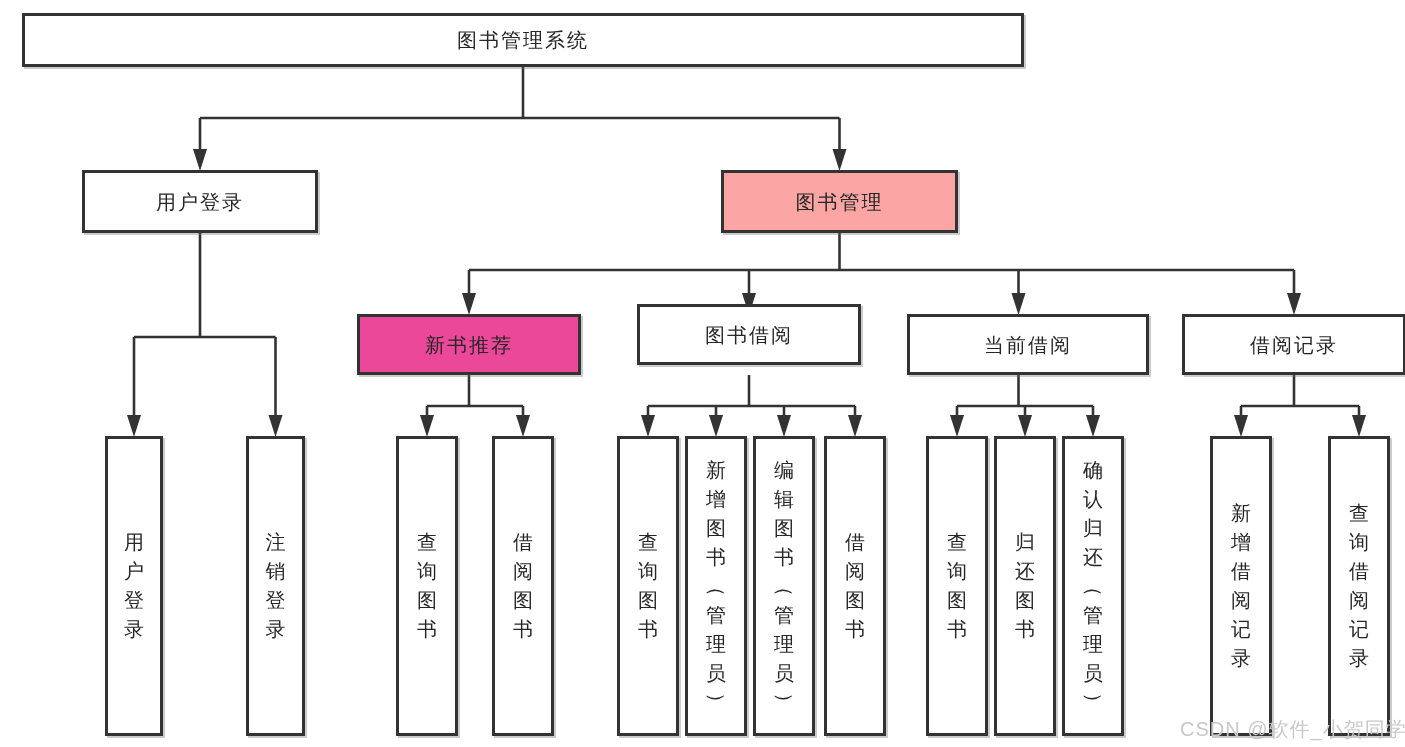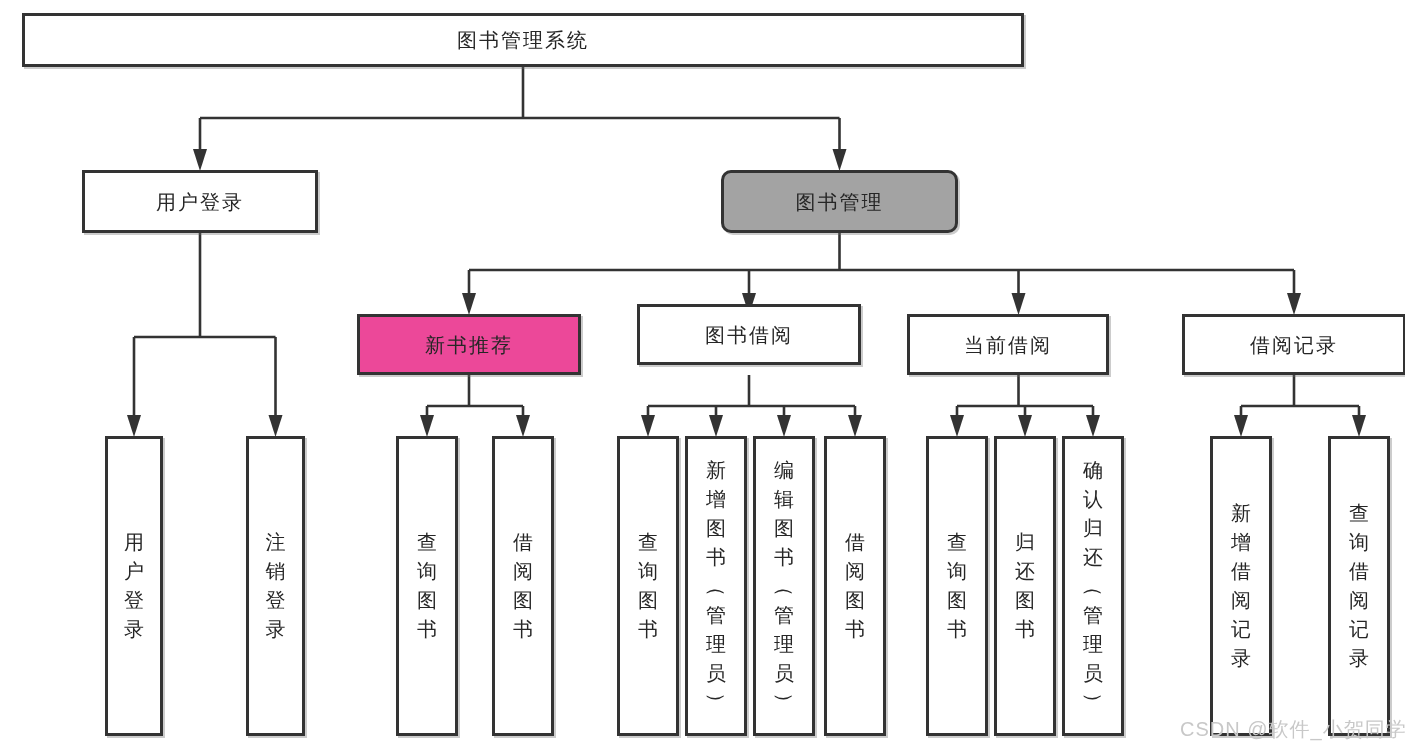--- a/index.html
+++ b/index.html
@@ -128,30 +128,30 @@
       <line x1="1359" y1="406" x2="1359" y2="422" stroke="#333333" stroke-width="2.6"></line>
       <polygon points="1352,415 1366,415 1359,437" fill="#333333"></polygon>
     </svg>
   <div id="diagram">
       <div class="node" style="left: 22px; top: 13px; width: 1002px; height: 54px; border-color: rgb(51, 51, 51); background: rgb(255, 255, 255);">
         <div class="label" style="color: rgb(38, 38, 38);">图书管理系统</div>
       </div>
       <div class="node" style="left: 82px; top: 170px; width: 236px; height: 63px; border-color: rgb(51, 51, 51); background: rgb(255, 255, 255);">
         <div class="label" style="color: rgb(38, 38, 38);">用户登录</div>
       </div>
-      <div class="node" style="left: 721px; top: 170px; width: 237px; height: 63px; border-color: rgb(51, 51, 51); background: #a3a3a3; border-radius: 10px;">
+      <div class="node" style="left: 721px; top: 170px; width: 237px; height: 63px; border-color: rgb(51, 51, 51); background: #fca5a5;">
         <div class="label" style="color: rgb(38, 38, 38);">图书管理</div>
       </div>
       <div class="node" style="left: 357px; top: 314px; width: 224px; height: 61px; border-color: rgb(51, 51, 51); background: #ec4899;">
         <div class="label" style="color: rgb(38, 38, 38);">新书推荐</div>
       </div>
       <div class="node" style="left: 637px; top: 304px; width: 224px; height: 61px; border-color: rgb(51, 51, 51); background: rgb(255, 255, 255);">
         <div class="label" style="color: rgb(38, 38, 38);">图书借阅</div>
       </div>
-      <div class="node" style="left: 907px; top: 314px; width: 202px; height: 61px; border-color: rgb(51, 51, 51); background: rgb(255, 255, 255);">
+      <div class="node" style="left: 907px; top: 314px; width: 242px; height: 61px; border-color: rgb(51, 51, 51); background: rgb(255, 255, 255);">
         <div class="label" style="color: rgb(38, 38, 38);">当前借阅</div>
       </div>
       <div class="node" style="left: 1182px; top: 314px; width: 224px; height: 61px; border-color: rgb(51, 51, 51); background: rgb(255, 255, 255); justify-content: center;">
         <div class="label" style="color: rgb(38, 38, 38);">借阅记录</div>
       </div>
       <div class="node vertical" style="left: 105px; top: 436px; width: 58px; height: 300px; border-color: rgb(51, 51, 51); background: rgb(255, 255, 255);">
         <div class="label" style="color: rgb(38, 38, 38);">
           <span>用</span>
           <span>户</span>
           <span>登</span>

